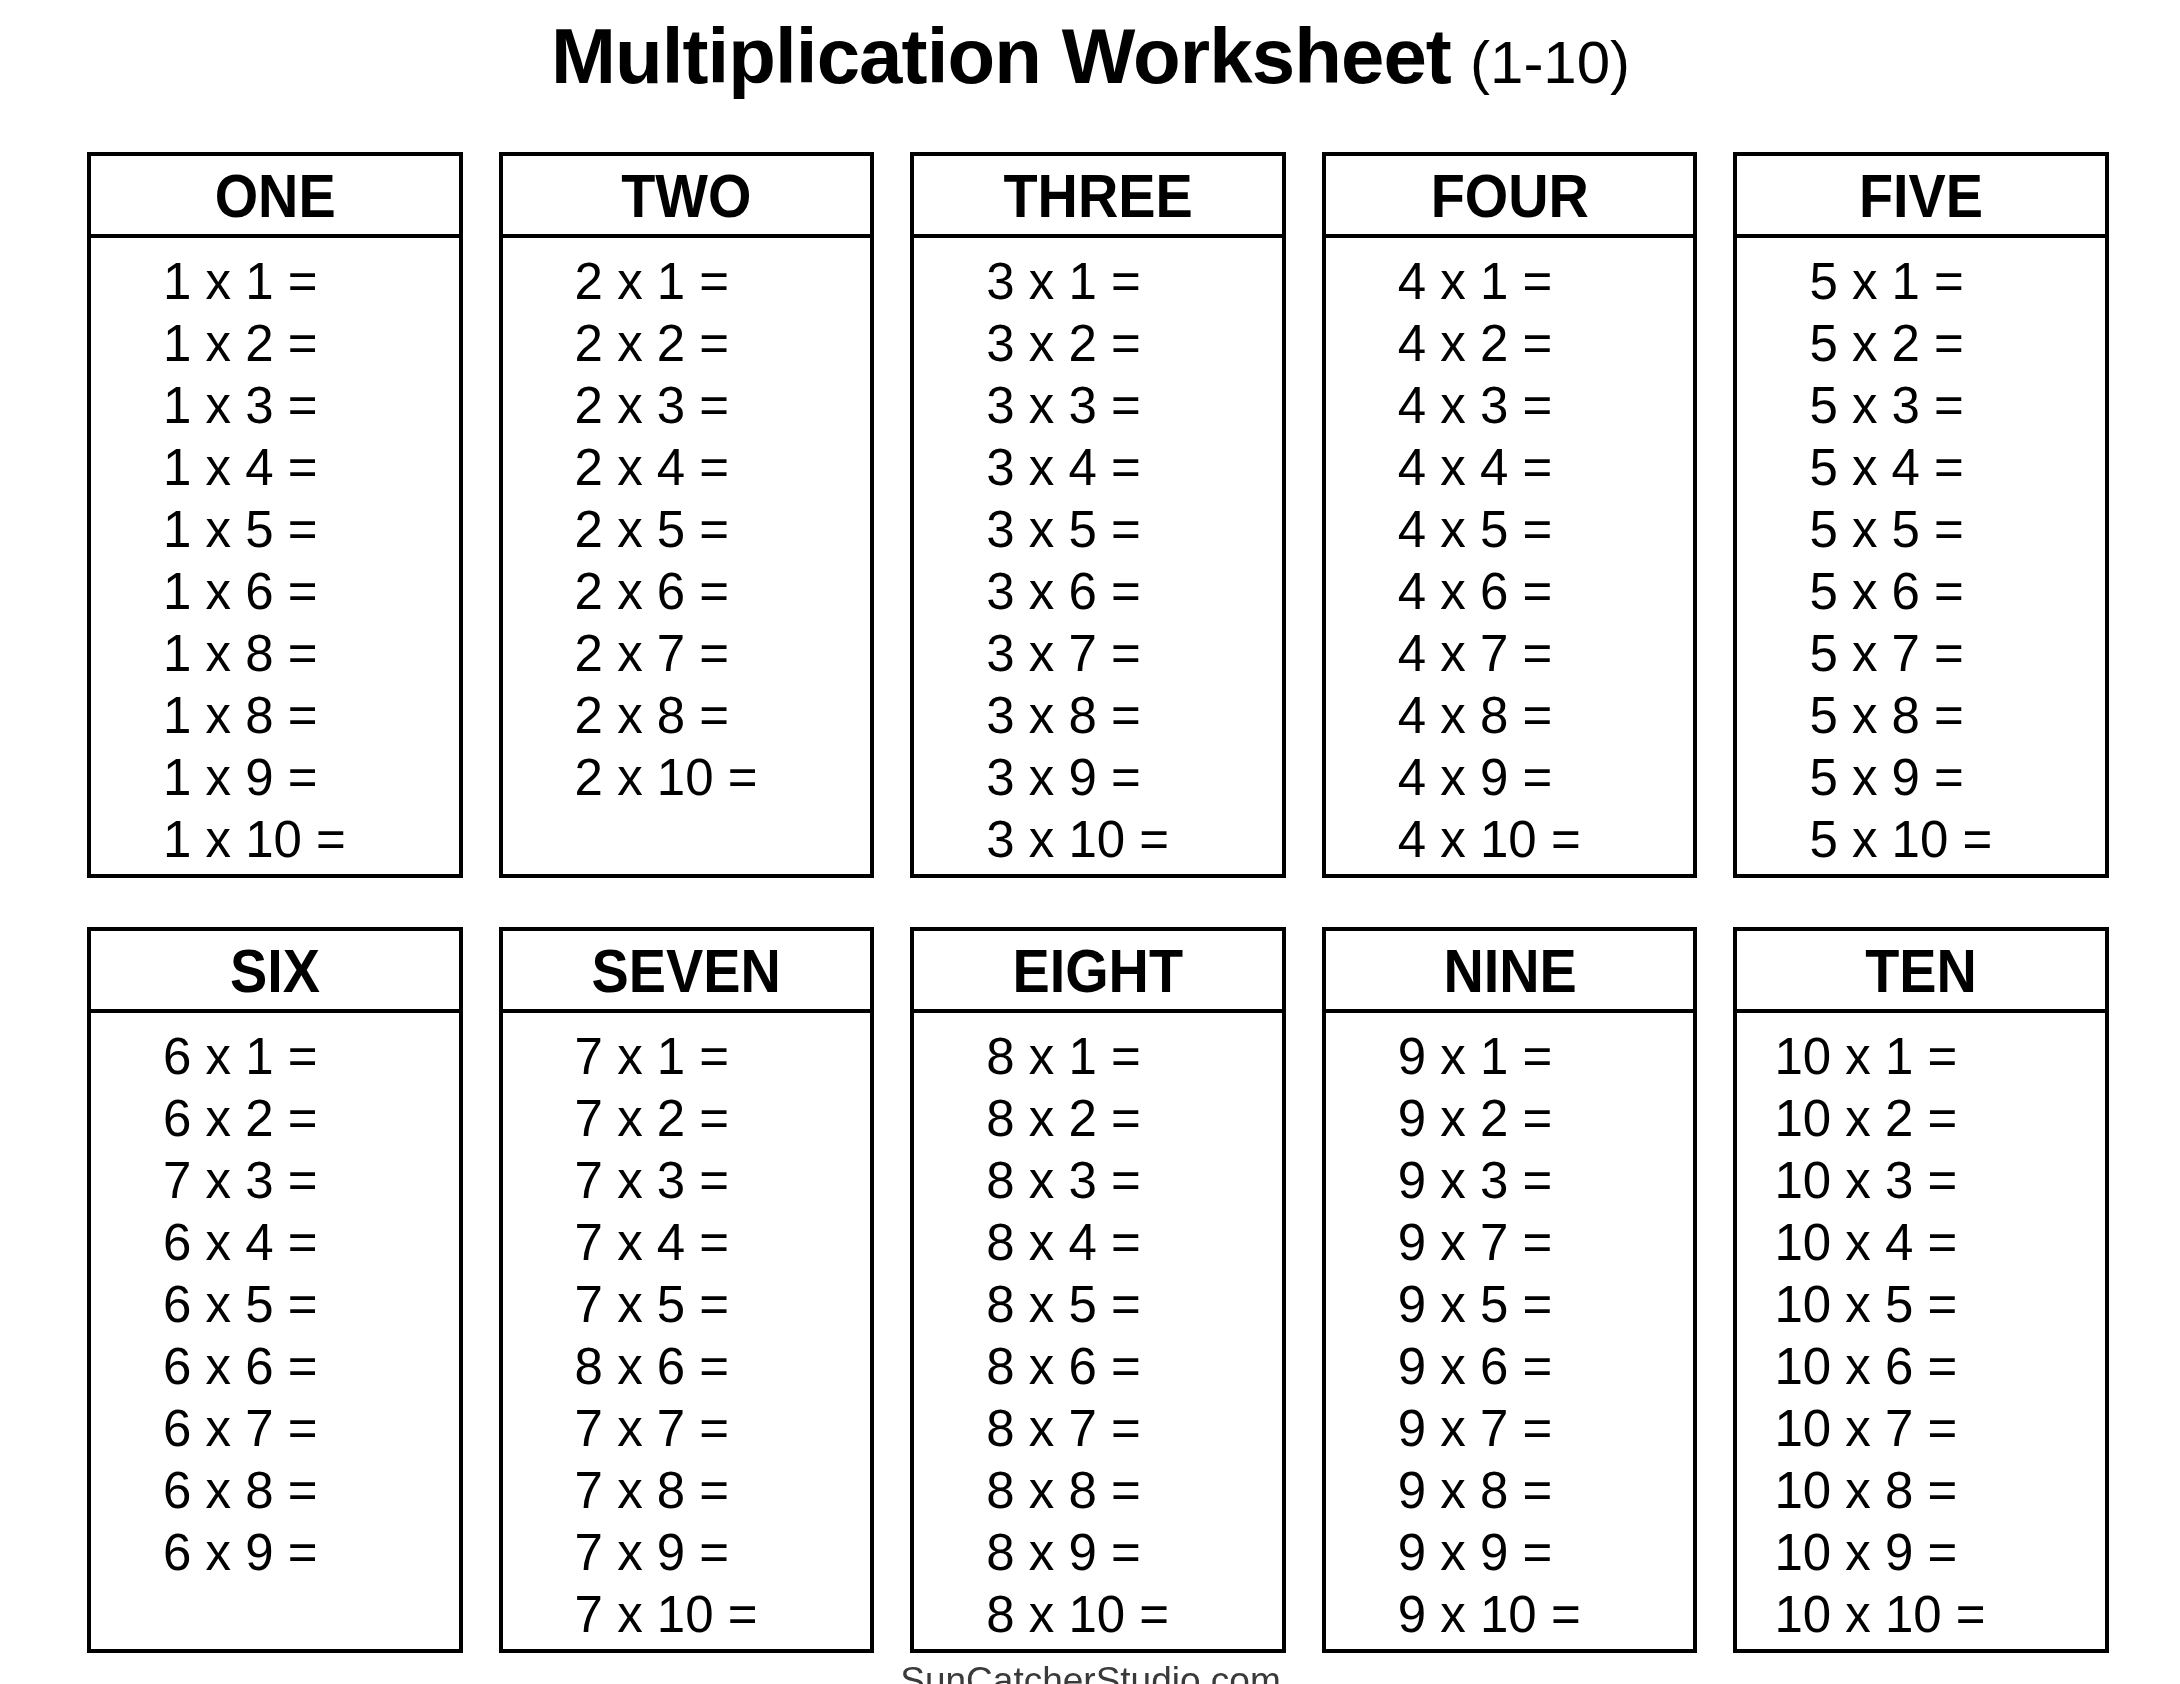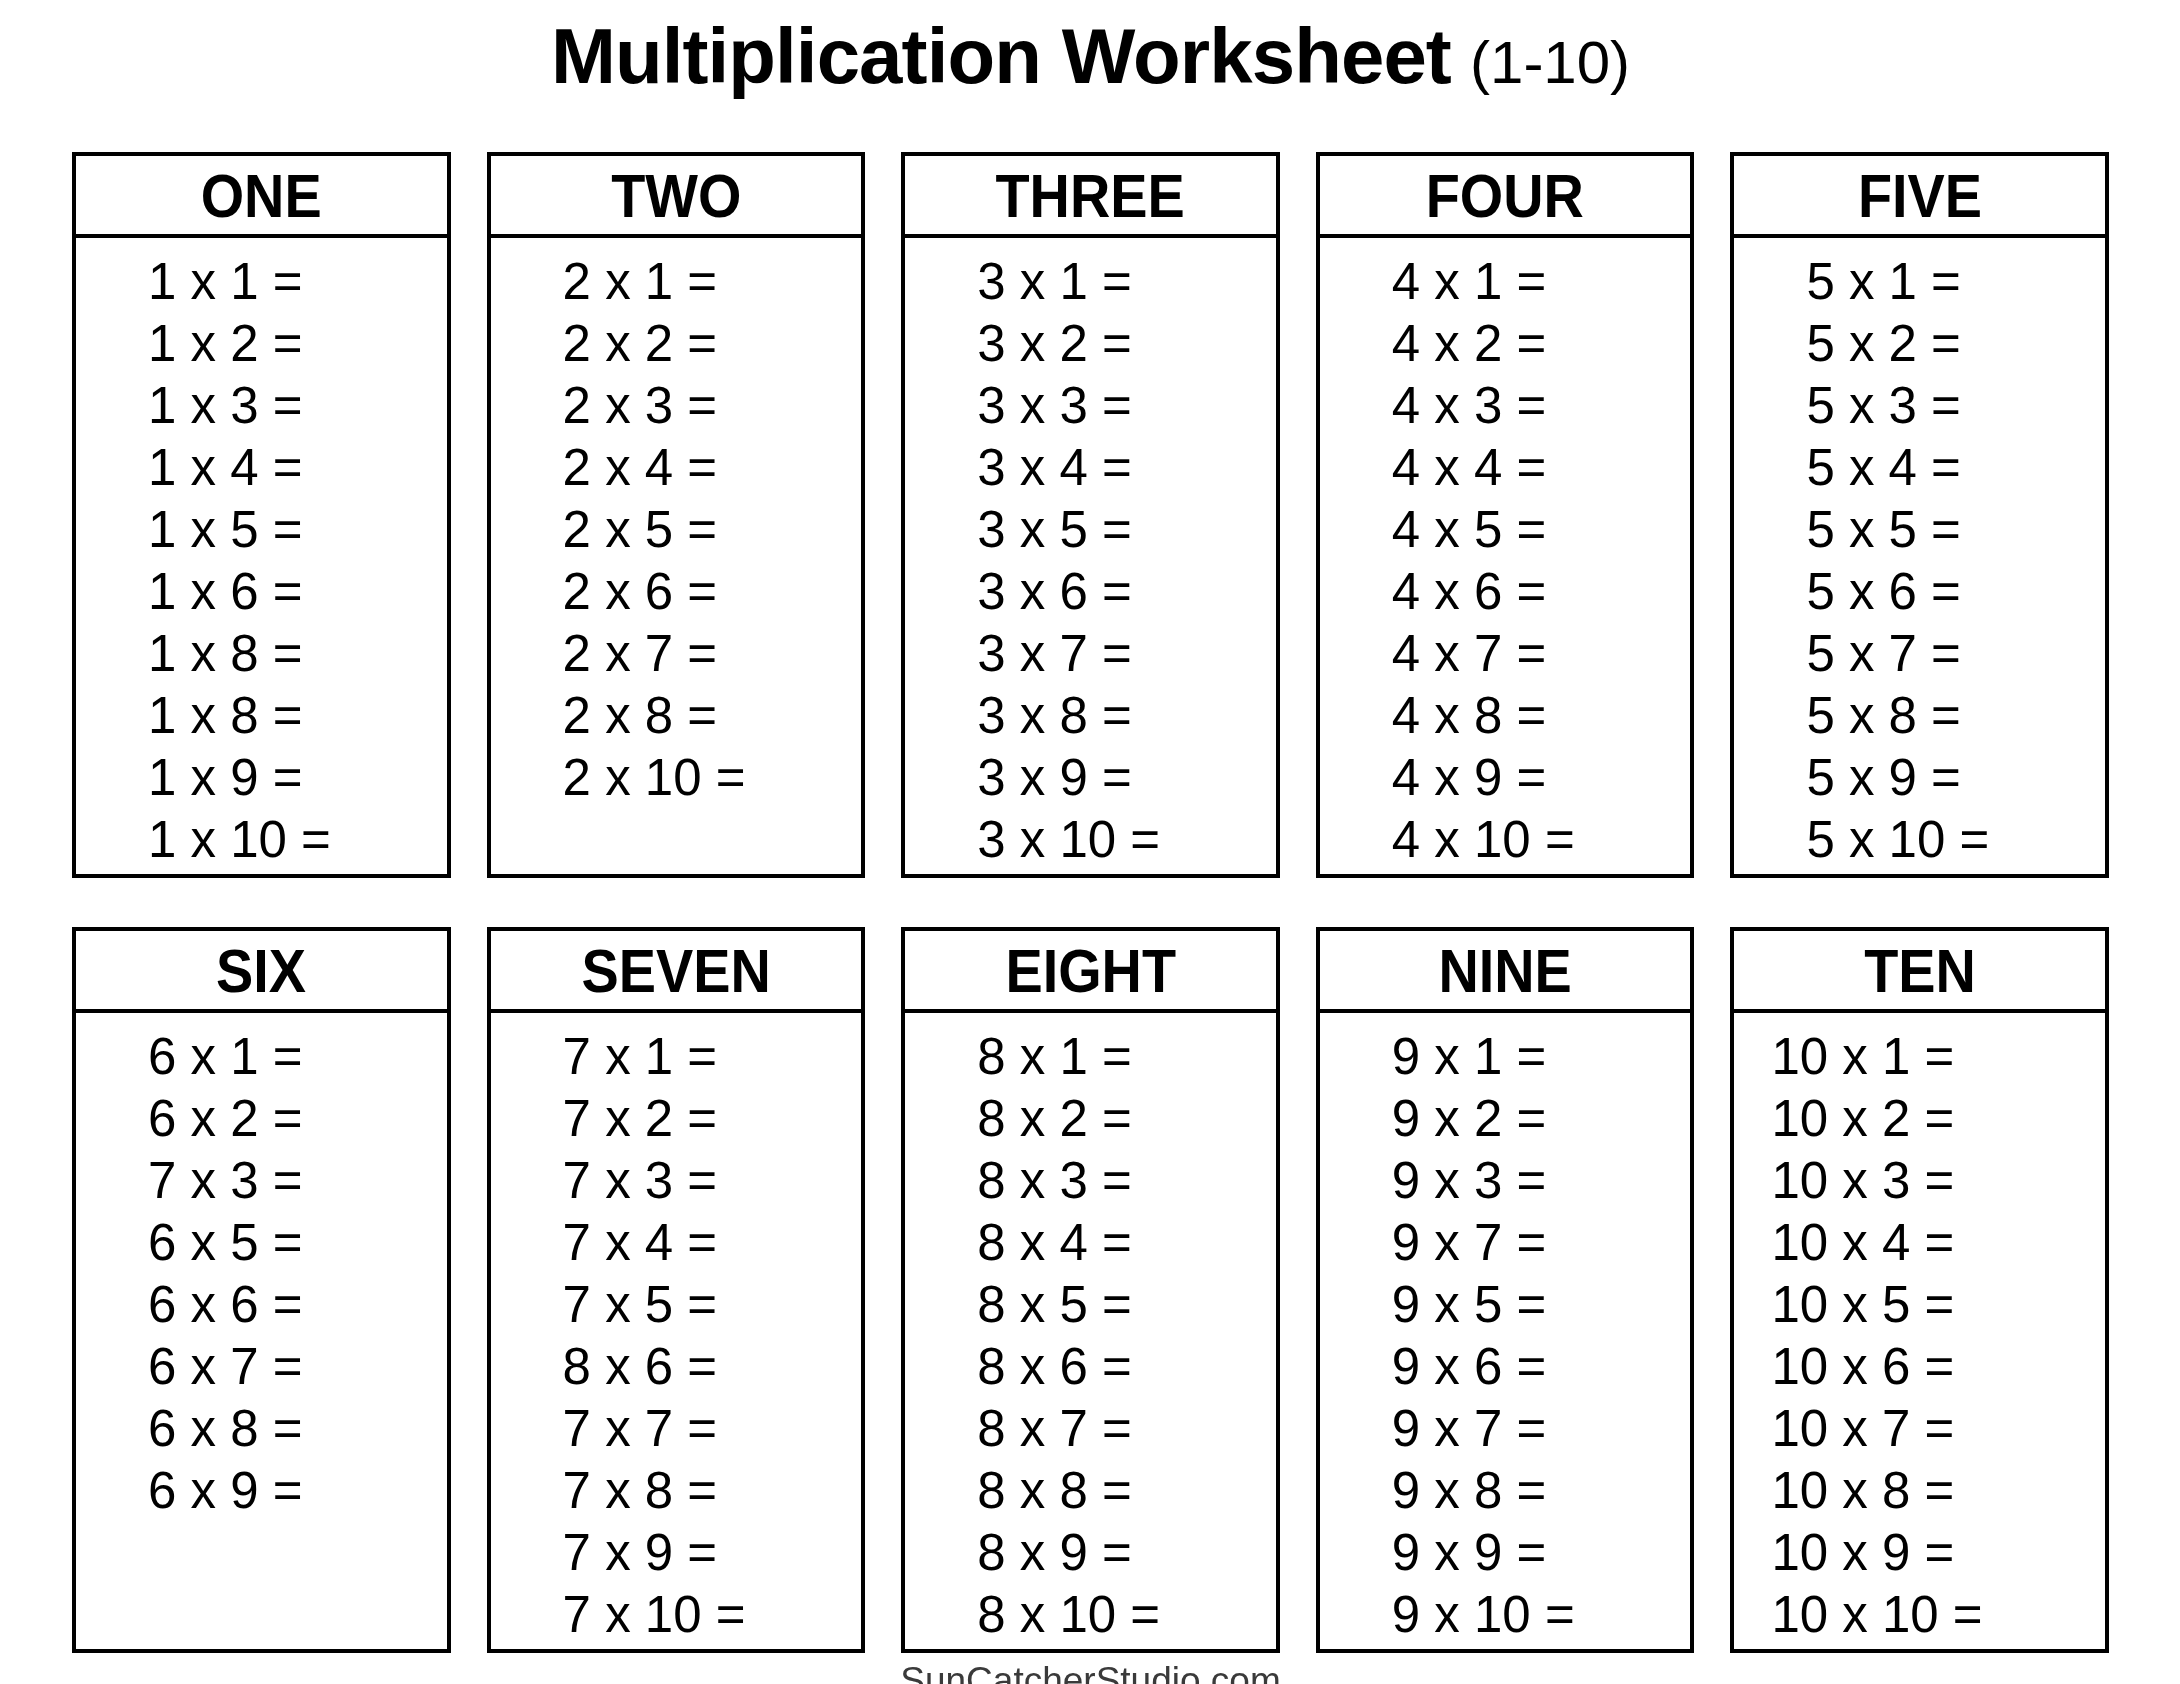--- a/index.html
+++ b/index.html
@@ -37,20 +37,21 @@
   }
   .grid {
     margin: 27px 72px 0 72px;
     display: flex;
     flex-direction: column;
     gap: 49px;
   }
   .worksheet-row {
     display: flex;
     gap: 36px;
+    margin-left: 15px;
   }
   .column {
     flex: 1 1 0;
     height: 726px;
     border: 4.3px solid #000000;
     box-sizing: border-box;
     background: #ffffff;
     display: flex;
     flex-direction: column;
   }
@@ -190,20 +191,21 @@
       </div>
       <div class="worksheet-row">
         <div class="column">
           <div class="col-header">
             <span class="hdr-label">SIX</span>
           </div>
           <div class="col-body">
             <div class="problem">6 x 1 =</div>
             <div class="problem">6 x 2 =</div>
             <div class="problem">7 x 3 =</div>
+            <div class="problem">6 x 4 =</div>
             <div class="problem">6 x 5 =</div>
             <div class="problem">6 x 6 =</div>
             <div class="problem">6 x 7 =</div>
             <div class="problem">6 x 8 =</div>
             <div class="problem">6 x 9 =</div>
           </div>
         </div>
         <div class="column">
           <div class="col-header">
             <span class="hdr-label">SEVEN</span>

